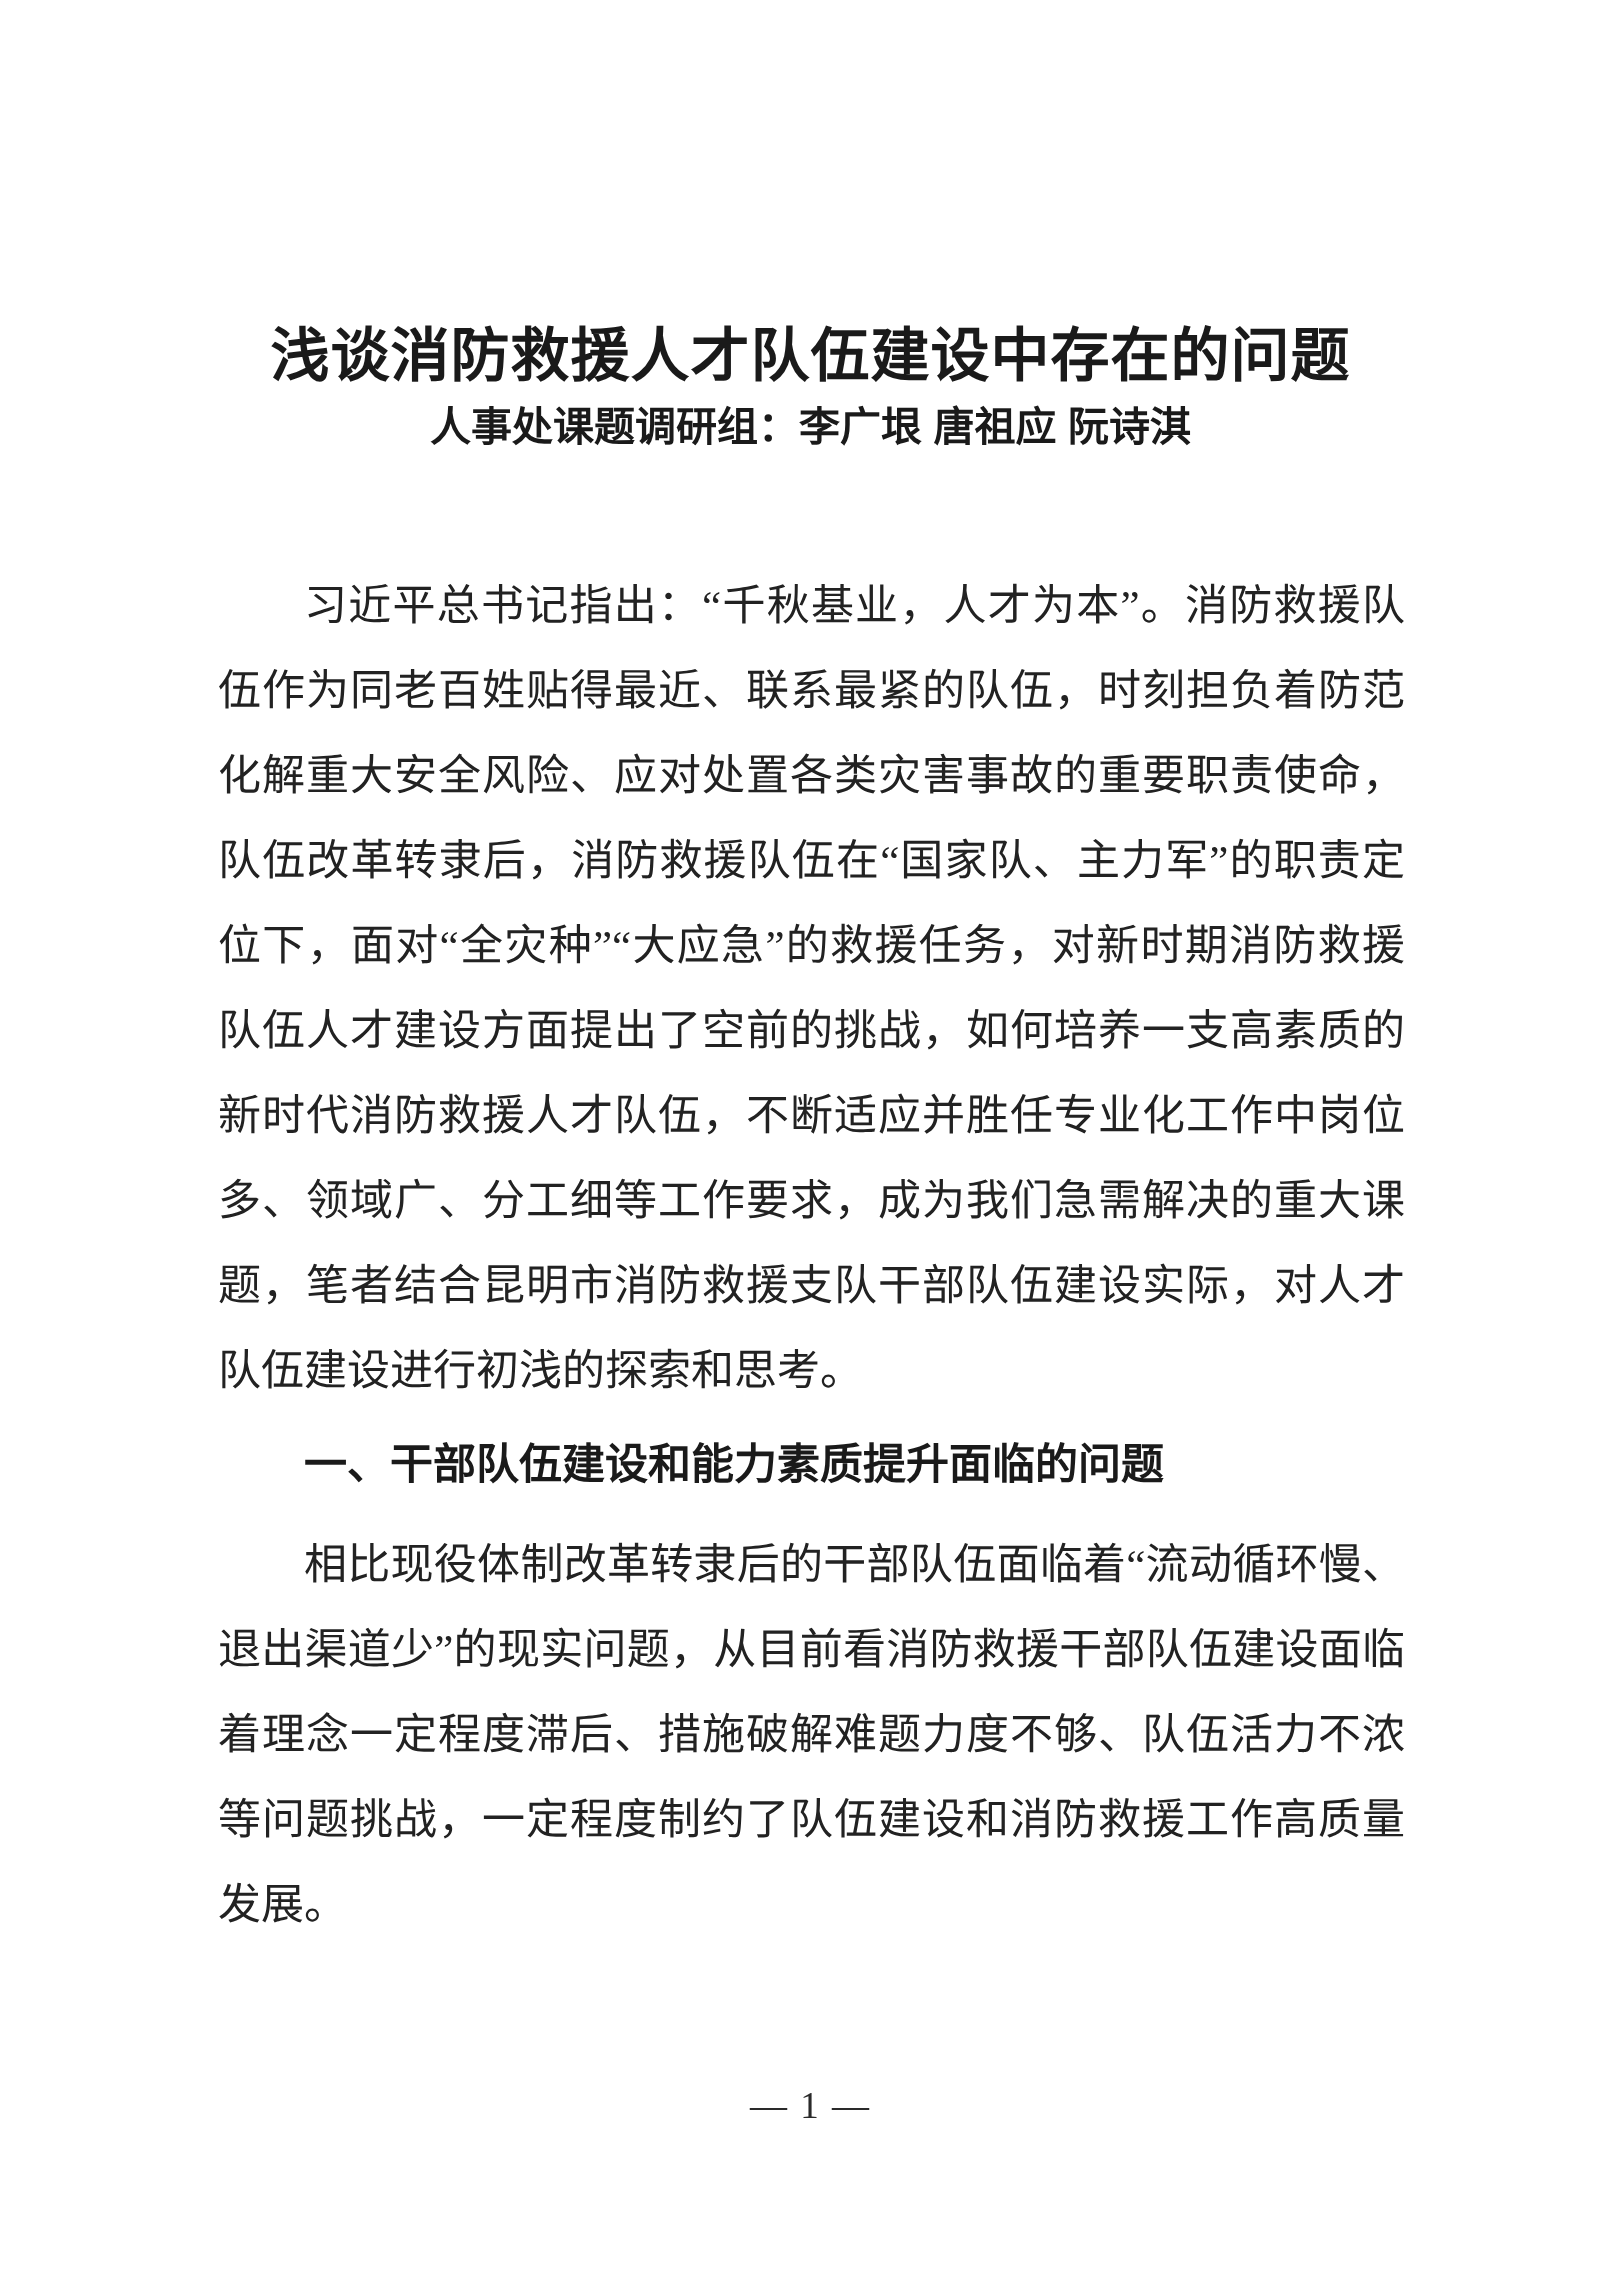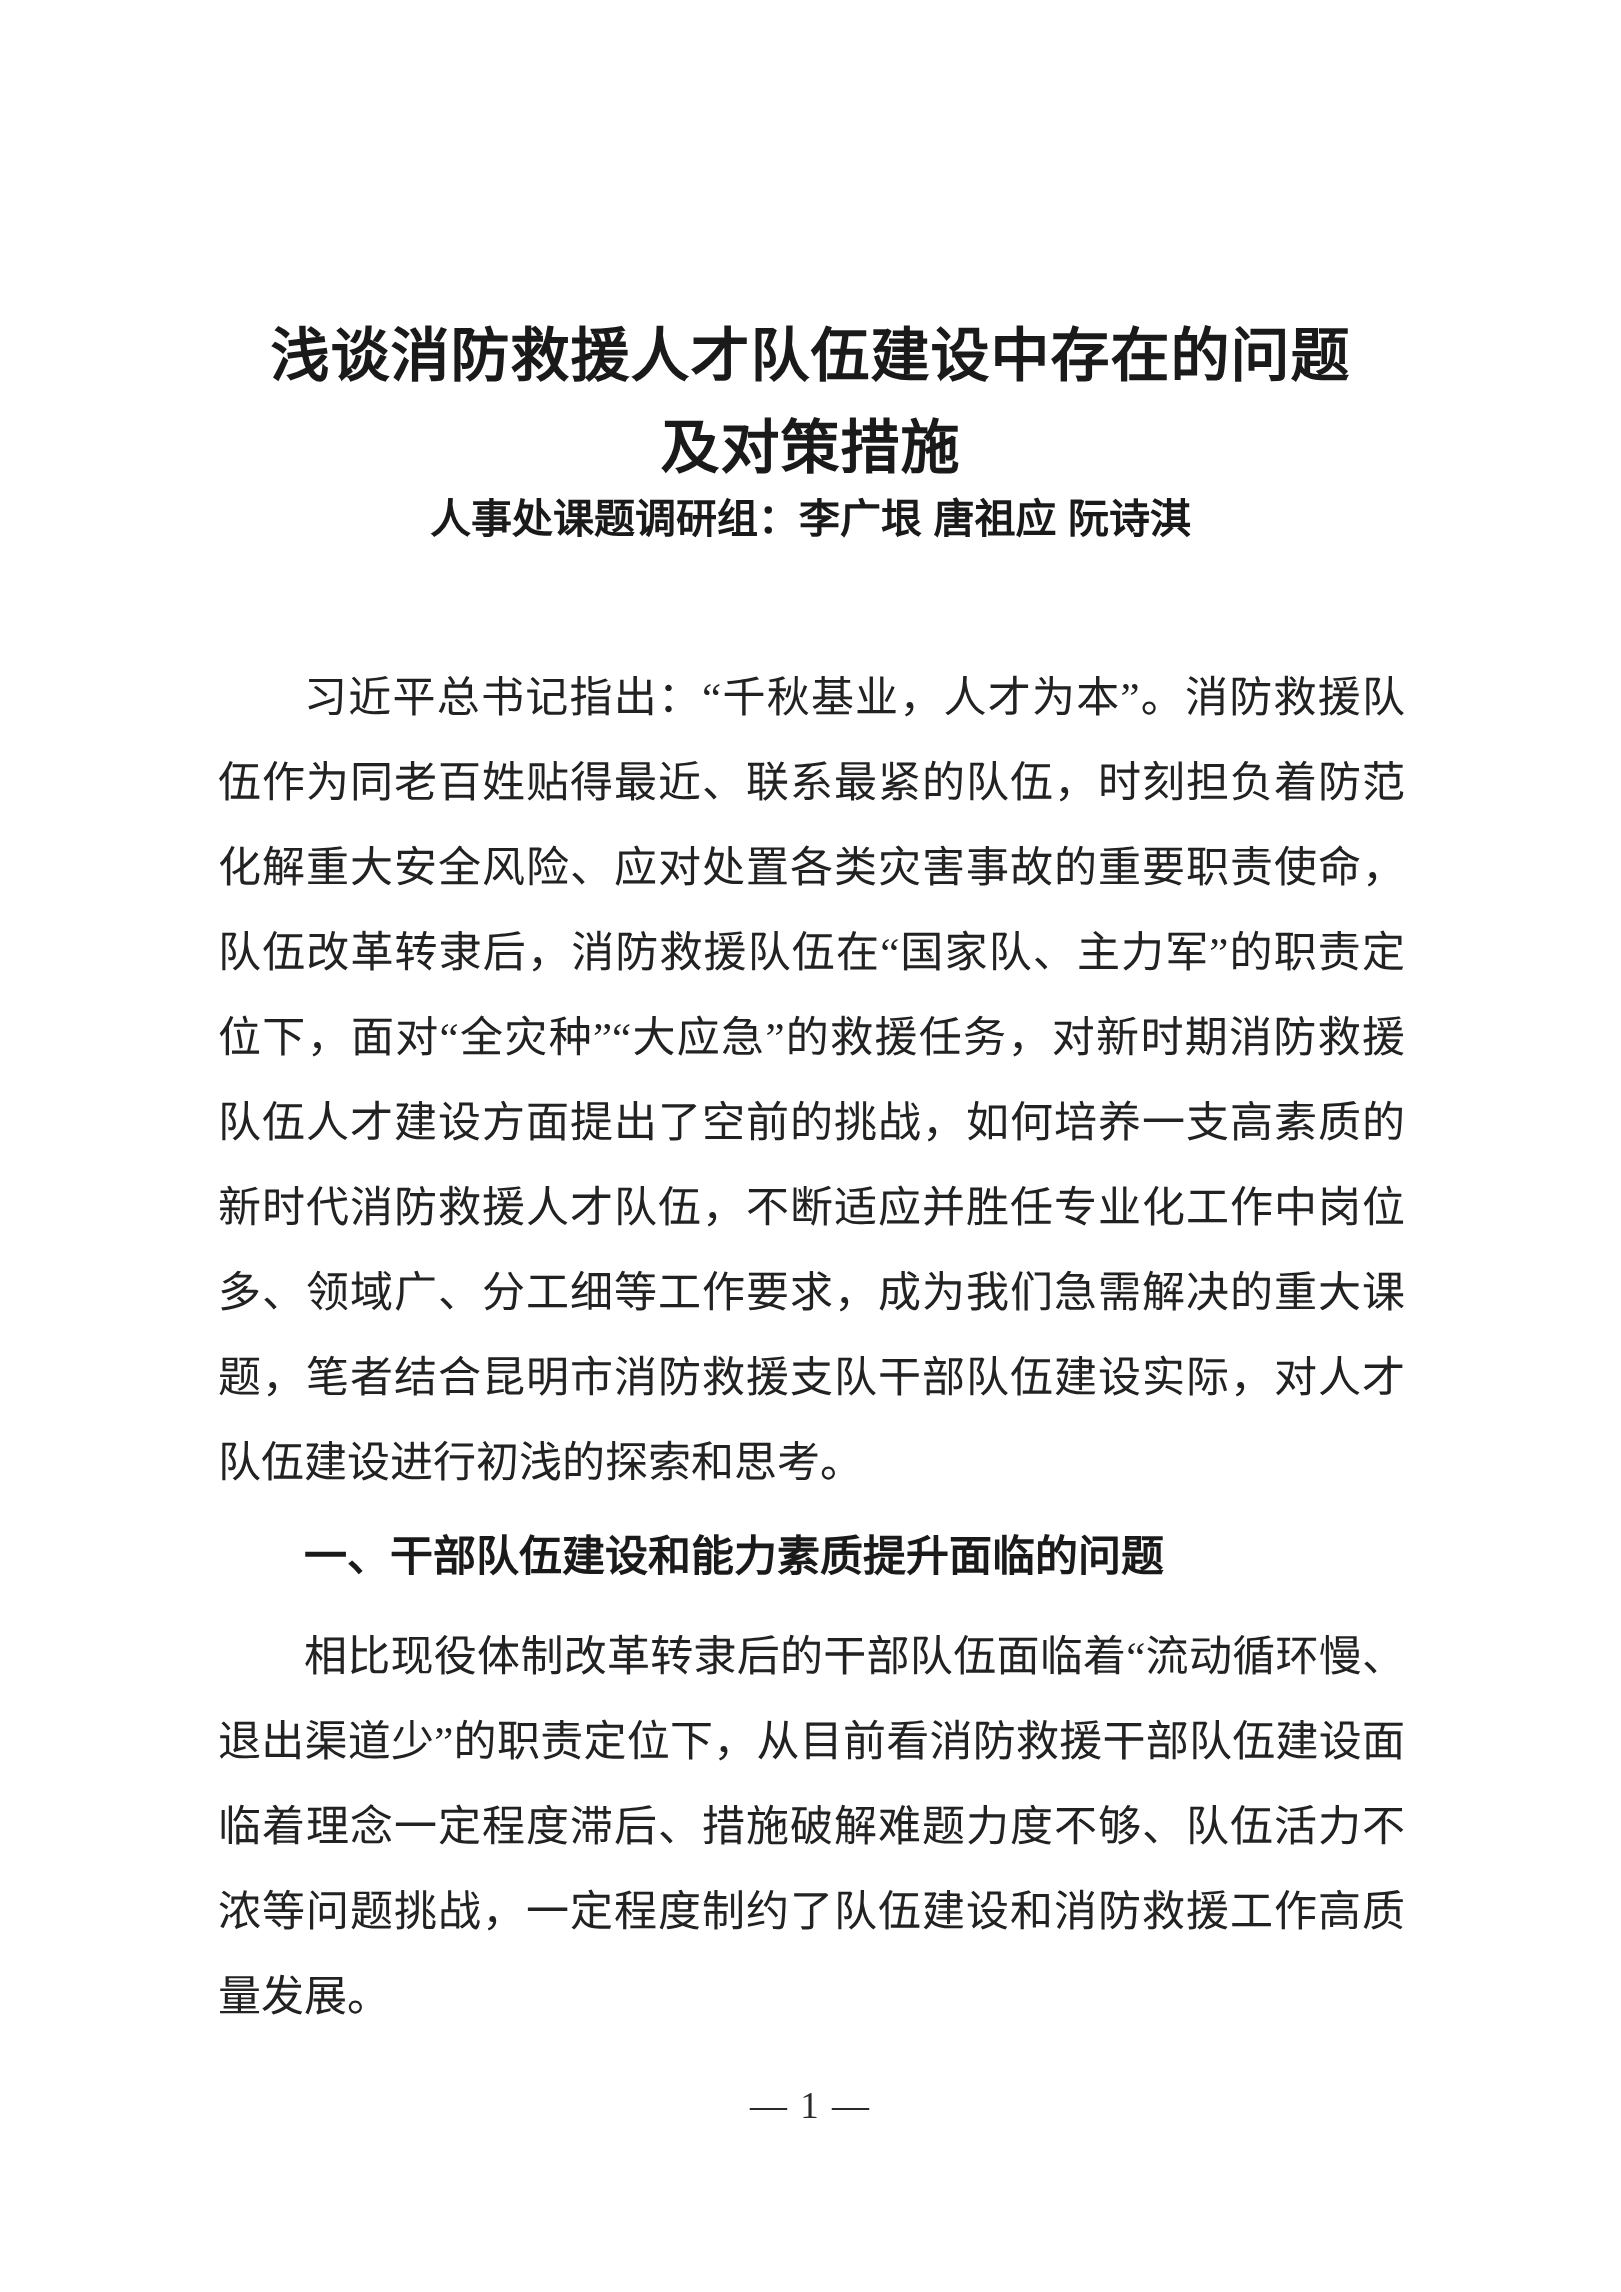--- a/index.html
+++ b/index.html
@@ -66,29 +66,28 @@
     letter-spacing: 2px;
   }
 </style>
 </head>
 <body>
 
 <div class="page">
 
   <h1 class="title">
     <span class="title-line">浅谈消防救援人才队伍建设中存在的问题</span>
-    <span class="title-line">及对策措施</span>
   </h1>
 
   <div class="byline">人事处课题调研组：李广垠  唐祖应  阮诗淇</div>
 
   <div class="body-text">
     <p class="para">习近平总书记指出：“千秋基业，人才为本”。消防救援队伍作为同老百姓贴得最近、联系最紧的队伍，时刻担负着防范化解重大安全风险、应对处置各类灾害事故的重要职责使命，队伍改革转隶后，消防救援队伍在“国家队、主力军”的职责定位下，面对“全灾种”“大应急”的救援任务，对新时期消防救援队伍人才建设方面提出了空前的挑战，如何培养一支高素质的新时代消防救援人才队伍，不断适应并胜任专业化工作中岗位多、领域广、分工细等工作要求，成为我们急需解决的重大课题，笔者结合昆明市消防救援支队干部队伍建设实际，对人才队伍建设进行初浅的探索和思考。</p>
     <p class="para heading">一、干部队伍建设和能力素质提升面临的问题</p>
-    <p class="para">相比现役体制改革转隶后的干部队伍面临着“流动循环慢、退出渠道少”的职责定位下，从目前看消防救援干部队伍建设面临着理念一定程度滞后、措施破解难题力度不够、队伍活力不浓等问题挑战，一定程度制约了队伍建设和消防救援工作高质量发展。</p>
+    <p class="para">相比现役体制改革转隶后的干部队伍面临着“流动循环慢、退出渠道少”的现实问题，从目前看消防救援干部队伍建设面临着理念一定程度滞后、措施破解难题力度不够、队伍活力不浓等问题挑战，一定程度制约了队伍建设和消防救援工作高质量发展。</p>
   </div>
 
   <div class="footer">
     <span>— 1 —</span>
   </div>
 
 </div>
 
 
 </body></html>

